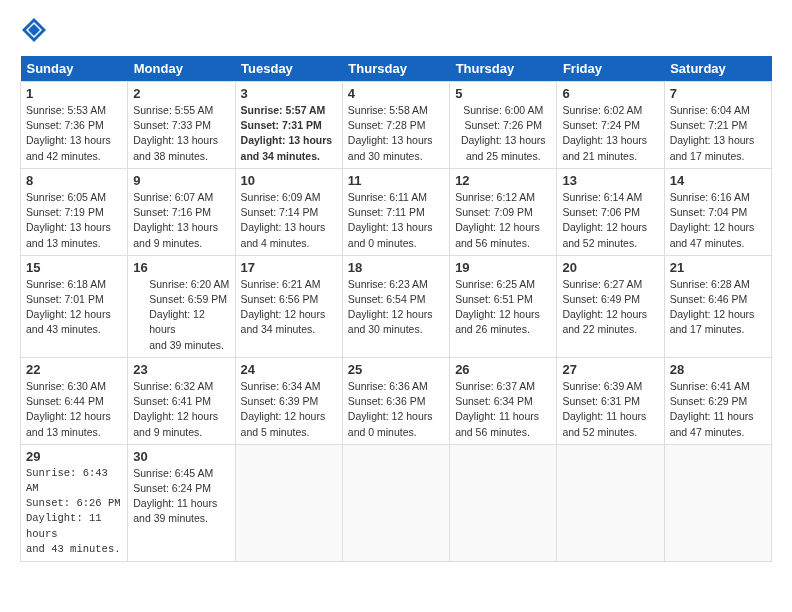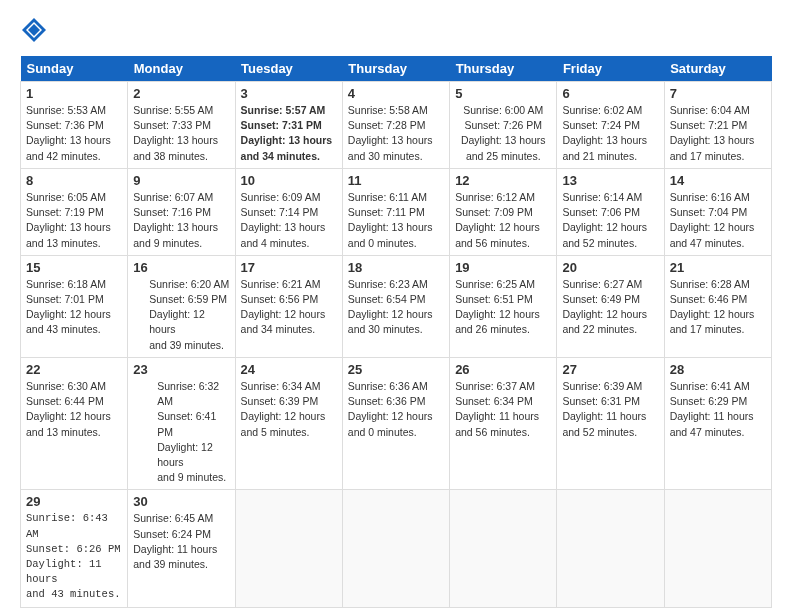--- a/index.html
+++ b/index.html
@@ -280,21 +280,21 @@
         <tr>
           <td>
             <span class="day-num">22</span>
             <div class="day-info" style="white-space: pre-line;">Sunrise: 6:30 AM
 Sunset: 6:44 PM
 Daylight: 12 hours
 and 13 minutes.</div>
           </td>
           <td>
             <span class="day-num">23</span>
-            <div class="day-info" style="white-space: pre-line; margin-left: 24px;">Sunrise: 6:32 AM
+            <div class="day-info" style="white-space: pre-line;">Sunrise: 6:32 AM
 Sunset: 6:41 PM
 Daylight: 12 hours
 and 9 minutes.</div>
           </td>
           <td>
             <span class="day-num">24</span>
             <div class="day-info" style="white-space: pre-line;">Sunrise: 6:34 AM
 Sunset: 6:39 PM
 Daylight: 12 hours
 and 5 minutes.</div>

